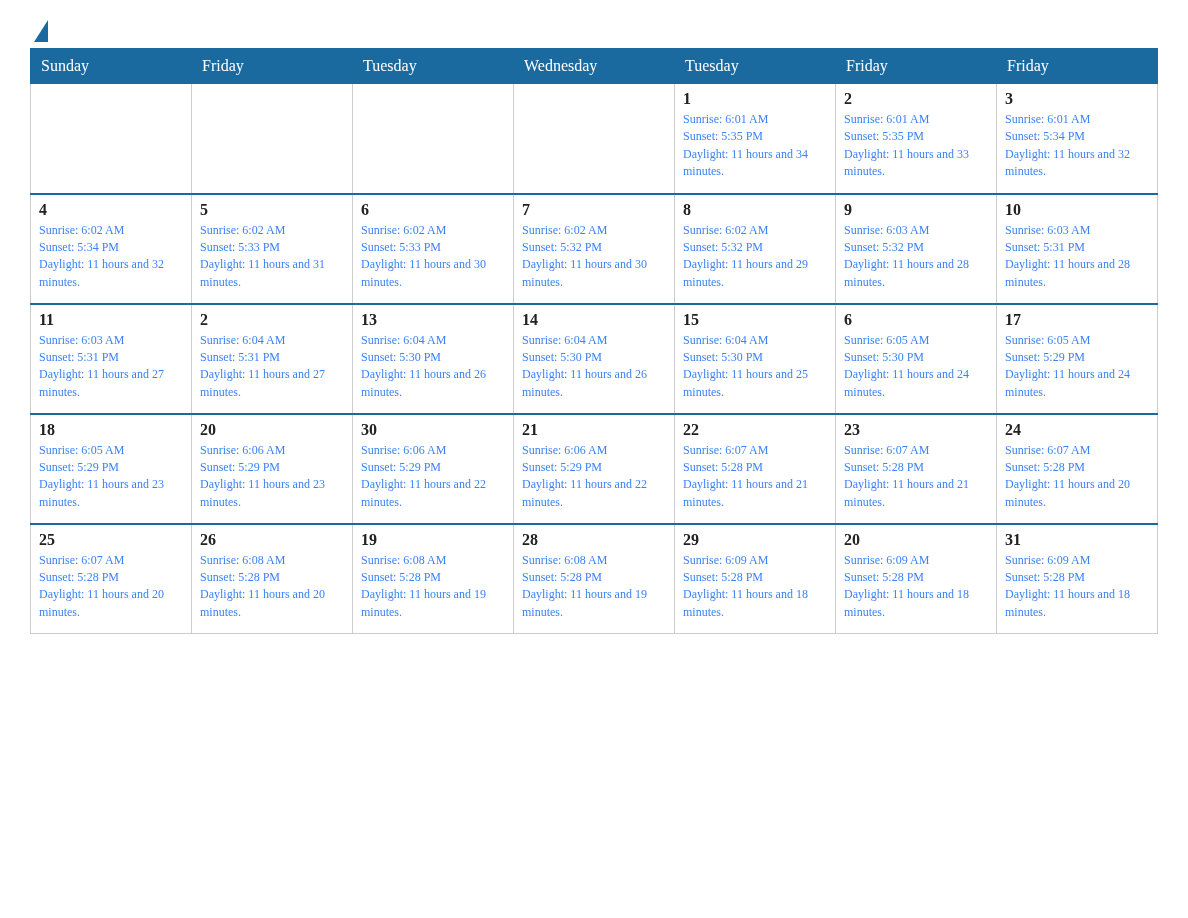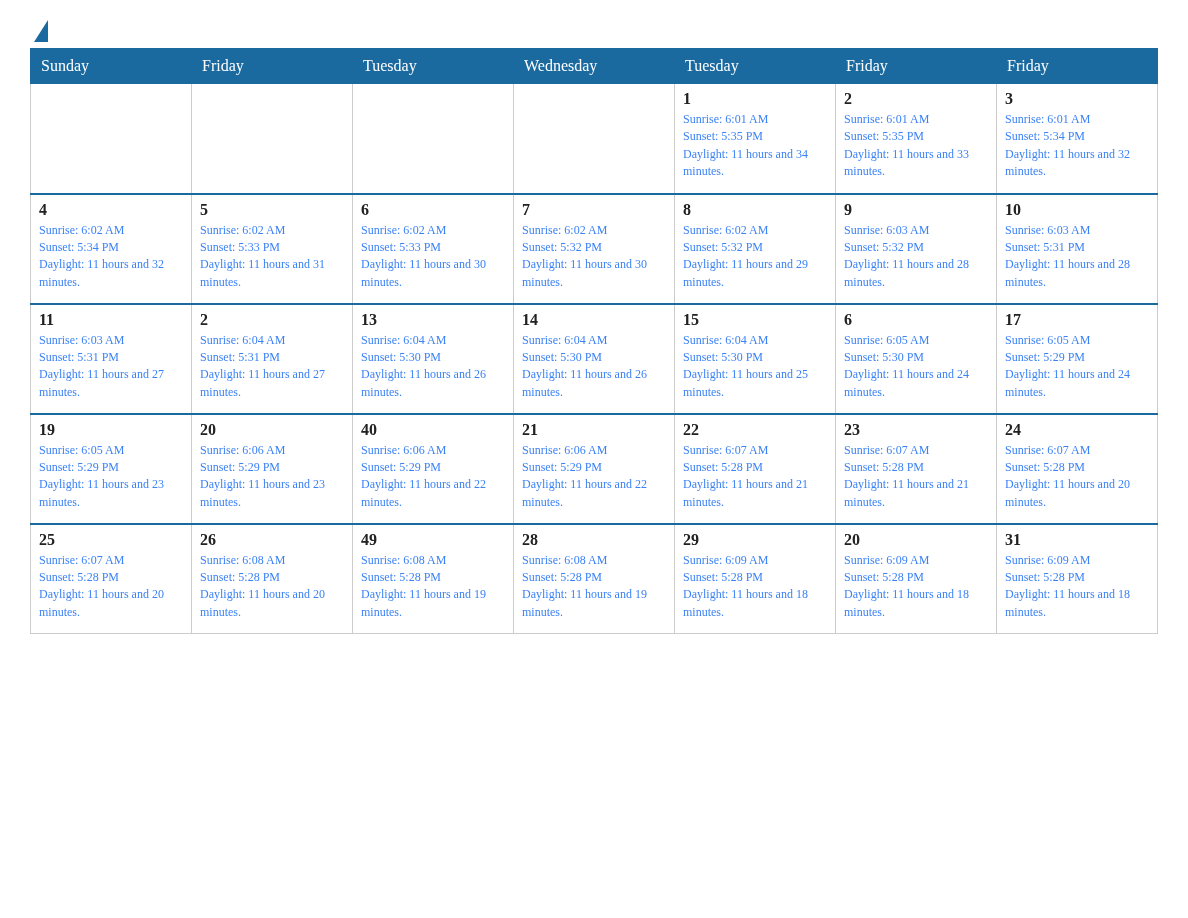--- a/index.html
+++ b/index.html
@@ -241,33 +241,33 @@
         </td>
         <td>
           <span class="day-number">17</span>
           <div class="day-info" style="white-space: pre-line;">Sunrise: 6:05 AM
 Sunset: 5:29 PM
 Daylight: 11 hours and 24 minutes.</div>
         </td>
       </tr>
       <tr class="row-separator">
         <td>
-          <span class="day-number">19</span>
+          <span class="day-number">18</span>
           <div class="day-info" style="white-space: pre-line;">Sunrise: 6:05 AM
 Sunset: 5:29 PM
 Daylight: 11 hours and 23 minutes.</div>
         </td>
         <td>
           <span class="day-number">20</span>
           <div class="day-info" style="white-space: pre-line;">Sunrise: 6:06 AM
 Sunset: 5:29 PM
 Daylight: 11 hours and 23 minutes.</div>
         </td>
         <td>
-          <span class="day-number">40</span>
+          <span class="day-number">30</span>
           <div class="day-info" style="white-space: pre-line;">Sunrise: 6:06 AM
 Sunset: 5:29 PM
 Daylight: 11 hours and 22 minutes.</div>
         </td>
         <td>
           <span class="day-number">21</span>
           <div class="day-info" style="white-space: pre-line;">Sunrise: 6:06 AM
 Sunset: 5:29 PM
 Daylight: 11 hours and 22 minutes.</div>
         </td>
@@ -297,21 +297,21 @@
 Sunset: 5:28 PM
 Daylight: 11 hours and 20 minutes.</div>
         </td>
         <td>
           <span class="day-number">26</span>
           <div class="day-info" style="white-space: pre-line;">Sunrise: 6:08 AM
 Sunset: 5:28 PM
 Daylight: 11 hours and 20 minutes.</div>
         </td>
         <td>
-          <span class="day-number">49</span>
+          <span class="day-number">19</span>
           <div class="day-info" style="white-space: pre-line;">Sunrise: 6:08 AM
 Sunset: 5:28 PM
 Daylight: 11 hours and 19 minutes.</div>
         </td>
         <td>
           <span class="day-number">28</span>
           <div class="day-info" style="white-space: pre-line;">Sunrise: 6:08 AM
 Sunset: 5:28 PM
 Daylight: 11 hours and 19 minutes.</div>
         </td>

